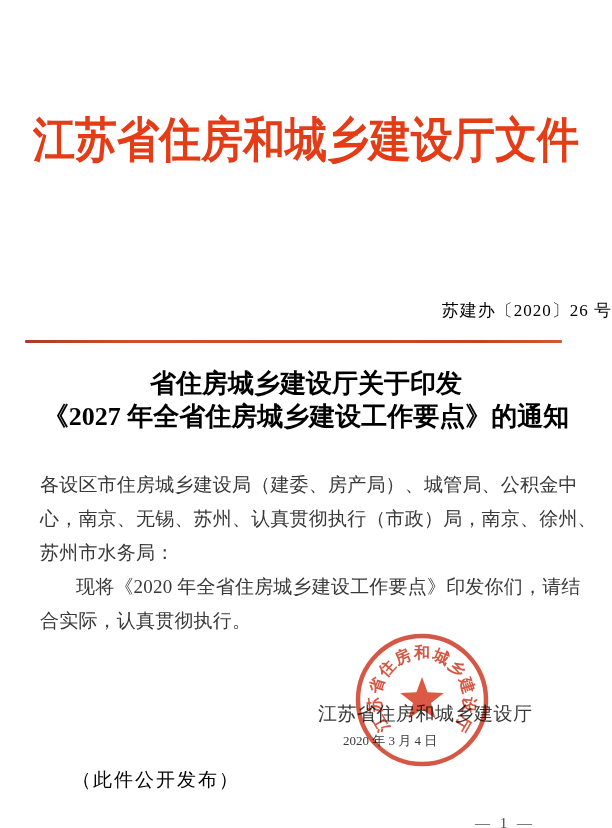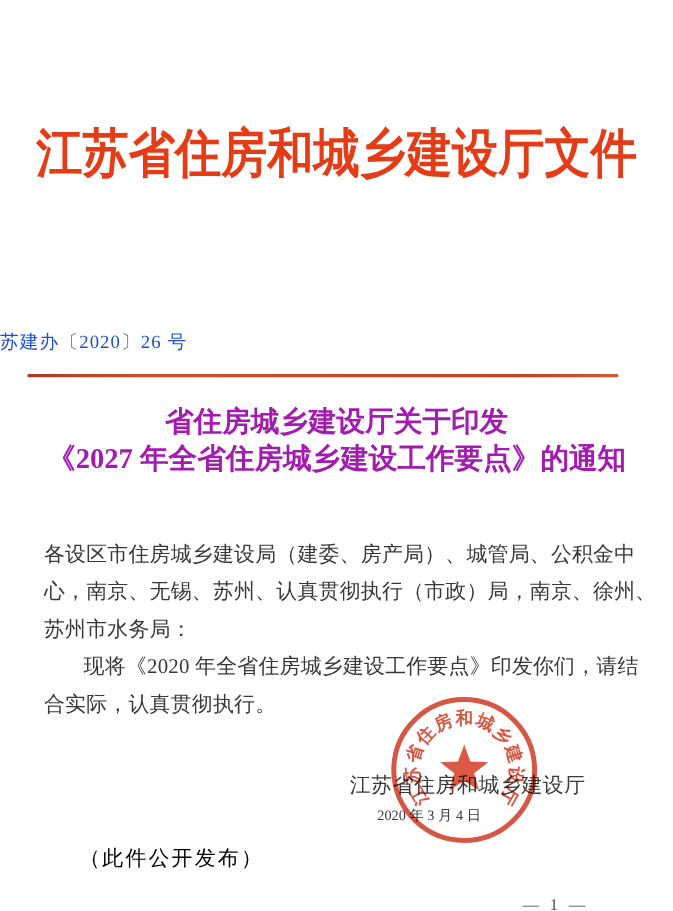--- a/index.html
+++ b/index.html
@@ -28,51 +28,51 @@
     letter-spacing: 0px;
     transform: scaleY(1.14);
     transform-origin: center top;
     white-space: nowrap;
   }
 
   
   .doc-number {
     position: absolute; top: 279px; left: 0;
     width: 612px;
-    text-align: left;
+    text-align: right;
     font-size: 17px;
-    color: #1d4ed8;
+    color: #000000;
     letter-spacing: 1px;
   }
 
   
   .red-rule {
     position: absolute; top: 320px; left: 25px;
     width: 537px; height: 3px;
     background: linear-gradient(to right, #a63d28, #cf4e2b 20%, #c44326 85%, #d05a33);
     border-radius: 1px;
   }
 
   
   .notice-title {
     position: absolute; top: 347px; left: 0;
     width: 612px;
     text-align: center;
-    color: #a21caf;
+    color: #000000;
     font-weight: bold;
   }
   .notice-title .t-line {
     font-size: 26px;
     line-height: 33px;
     white-space: nowrap;
   }
 
   
   .body-block {
-    position: absolute; top: 468px; left: 40px;
+    position: absolute; top: 448px; left: 40px;
     width: 540px;
     color: #383838;
     font-size: 19px;
   }
   .body-block .b-line {
     line-height: 34px;
     height: 34px;
     white-space: nowrap;
     letter-spacing: 0.2px;
   }

